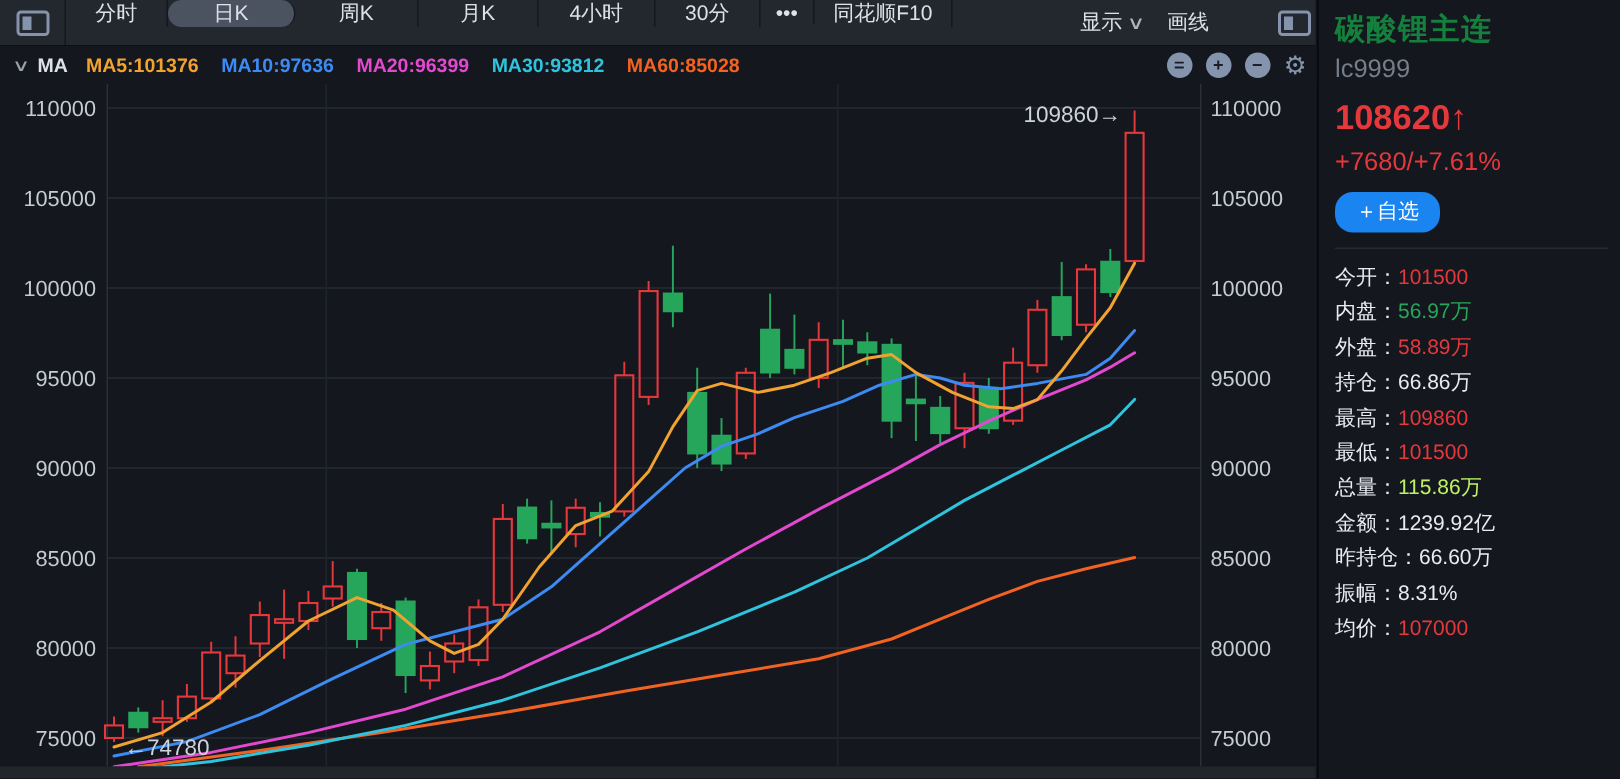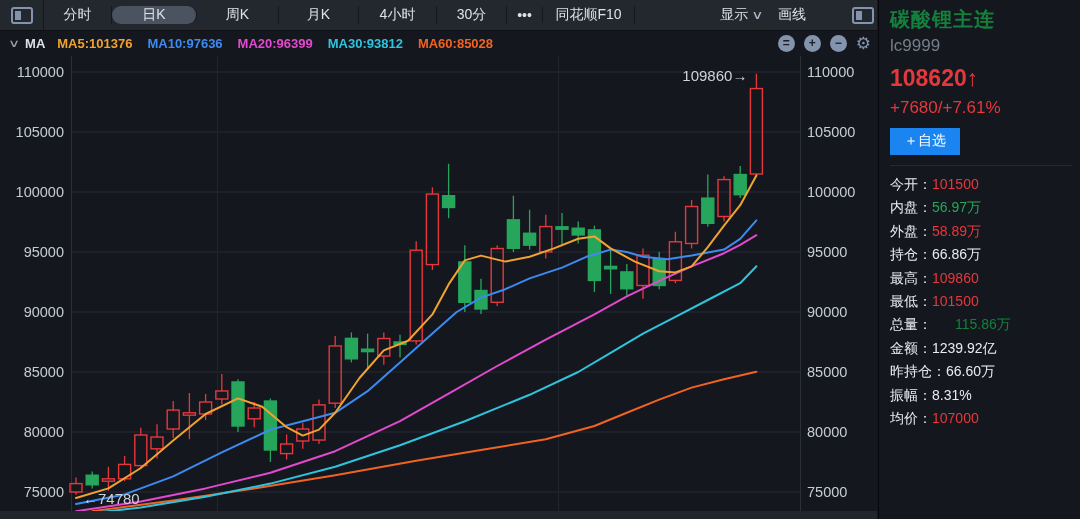--- a/index.html
+++ b/index.html
@@ -6,21 +6,21 @@
   .app{position:relative;width:1080px;height:519px;background:#14171d;overflow:hidden;
        font-family:"Liberation Sans",sans-serif;-webkit-font-smoothing:antialiased;}
   
   .toolbar{position:absolute;left:0;top:0;width:877px;height:30px;background:#23272e;
            border-bottom:1px solid #0d0f13;display:flex;align-items:stretch;}
   .tool-cell{display:flex;align-items:center;justify-content:center;border-right:1px solid #14171d;}
   .collapse-cell{width:43px;}
   .panel-icon{position:relative;display:inline-block;width:22px;height:17px;
               border:2px solid #8494ad;border-radius:3px;box-sizing:border-box;}
   .panel-icon::after{content:'';position:absolute;left:2px;top:2px;bottom:2px;width:6px;background:#8494ad;}
-  .tabs{display:flex;align-items:center;height:100%;}
+  .tabs{display:flex;align-items:flex-start;height:100%;}
   .tab{display:flex;align-items:center;justify-content:center;color:#dde1e8;font-size:14px;
        border-right:1px solid #14171d;cursor:default;box-sizing:border-box;}
   .tab.active{background:#4b5260;border-radius:14px;}
   .toolbar-right{margin-left:auto;display:flex;align-items:center;color:#dde1e8;font-size:14px;}
   .tb-item{display:flex;align-items:center;}
   .chev{color:#aeb5c0;font-size:12px;margin-left:5px;transform:scaleX(1.4);}
   
   .ma-row{position:absolute;left:0;top:31px;width:877px;height:25px;background:#14171d;
           display:flex;align-items:center;font-size:13px;}
   .ma-collapse{color:#9aa1ad;font-size:11px;margin:0 7px 0 10px;transform:scaleX(1.5);}
@@ -34,21 +34,21 @@
   .chart-svg{position:absolute;left:0;top:56px;}
   .bottom-bar{position:absolute;left:0;top:511px;width:877px;height:8px;background:#21252c;}
   
   .panel{position:absolute;left:878px;top:0;width:202px;height:519px;background:#14171d;
          border-left:1px solid #05070a;box-sizing:border-box;padding:6px 8px 0 11px;}
   .p-title{color:#15803d;font-size:20px;font-weight:bold;letter-spacing:1px;}
   .p-code{color:#767e8a;font-size:17px;margin-top:3px;}
   .p-price{color:#e5383d;font-size:23px;font-weight:bold;margin-top:9px;}
   .p-change{color:#e5383d;font-size:17px;margin-top:6px;}
   .p-watch{display:inline-block;background:#1a84f0;color:#fff;font-size:14px;border:none;
-           border-radius:0;padding:4px 14px 5px;margin-top:10px;cursor:pointer;
+           border-radius:12px;padding:4px 14px 5px;margin-top:10px;cursor:pointer;
            font-family:"Liberation Sans",sans-serif;}
   .qrows{margin-top:10px;border-top:1px solid #262b33;padding-top:7px;}
   .qrow{font-size:14px;line-height:23.4px;white-space:nowrap;}
   .qlabel{color:#e8ebf0;}
 </style>
 </head>
 <body>
 
 <div class="app">
 
@@ -275,21 +275,21 @@
     <div class="p-price">108620↑</div>
     <div class="p-change">+7680/+7.61%</div>
     <button class="p-watch">＋自选</button>
     <div class="qrows">
         <div class="qrow"><span class="qlabel">今开：</span><span style="color: rgb(229, 56, 61);">101500</span></div>
         <div class="qrow"><span class="qlabel">内盘：</span><span style="color: rgb(38, 166, 91);">56.97万</span></div>
         <div class="qrow"><span class="qlabel">外盘：</span><span style="color: rgb(229, 56, 61);">58.89万</span></div>
         <div class="qrow"><span class="qlabel">持仓：</span><span style="color: rgb(232, 235, 240);">66.86万</span></div>
         <div class="qrow"><span class="qlabel">最高：</span><span style="color: rgb(229, 56, 61);">109860</span></div>
         <div class="qrow"><span class="qlabel">最低：</span><span style="color: rgb(229, 56, 61);">101500</span></div>
-        <div class="qrow"><span class="qlabel">总量：</span><span style="color: #15803d; margin-left: 23px;">115.86万</span></div>
+        <div class="qrow"><span class="qlabel">总量：</span><span style="color: #bef264;">115.86万</span></div>
         <div class="qrow"><span class="qlabel">金额：</span><span style="color: rgb(232, 235, 240);">1239.92亿</span></div>
         <div class="qrow"><span class="qlabel">昨持仓：</span><span style="color: rgb(232, 235, 240);">66.60万</span></div>
         <div class="qrow"><span class="qlabel">振幅：</span><span style="color: rgb(232, 235, 240);">8.31%</span></div>
         <div class="qrow"><span class="qlabel">均价：</span><span style="color: rgb(229, 56, 61);">107000</span></div>
       </div>
   </div>
 
 </div>
 
 </body></html>

